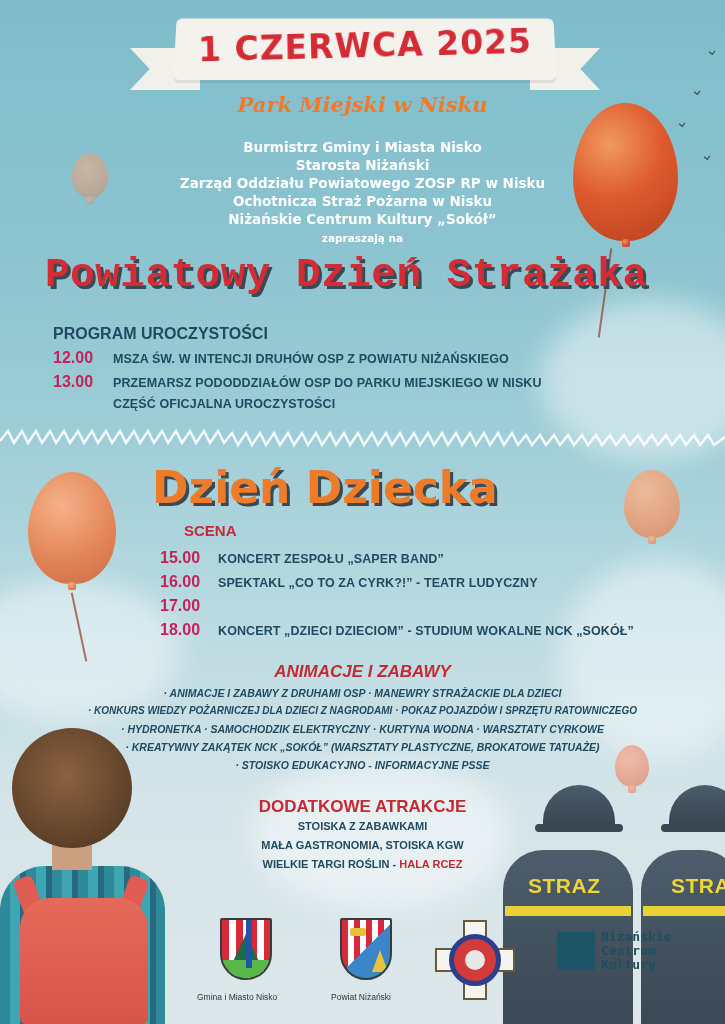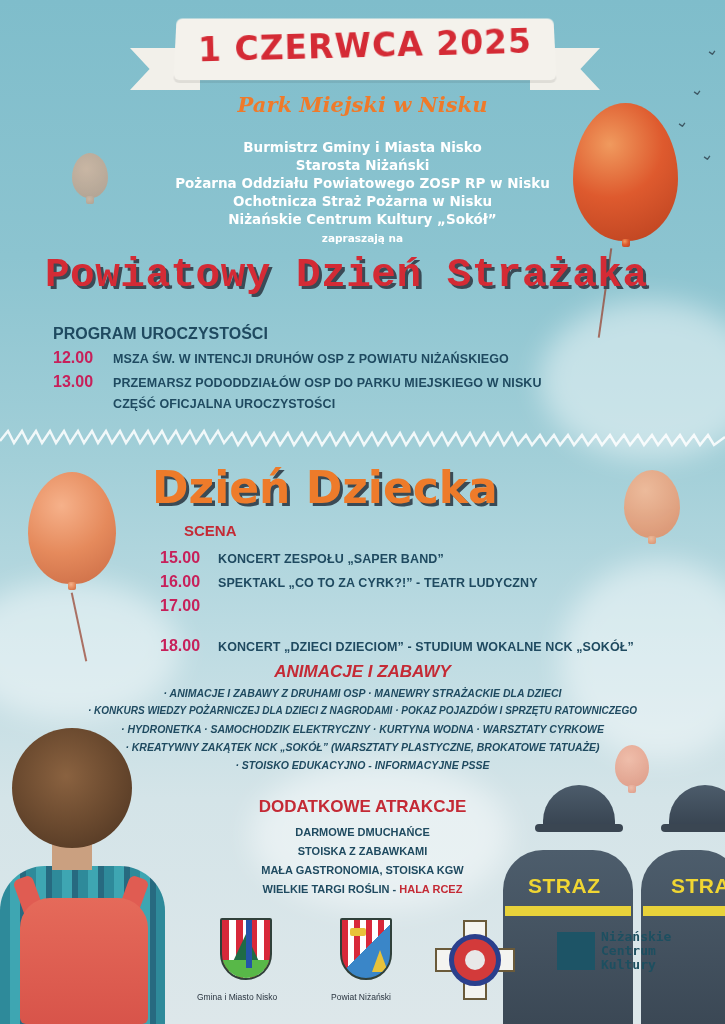--- a/index.html
+++ b/index.html
@@ -97,21 +97,21 @@
   <div class="ribbon-tail l"></div>
   <div class="ribbon-tail r"></div>
   <div class="ribbon-main"></div>
   <div class="ribbon-title">1 CZERWCA 2025</div>
 </div>
 <div class="subtitle">Park Miejski w Nisku</div>
 
 <div class="organizers">
   <div>Burmistrz Gminy i Miasta Nisko</div>
   <div>Starosta Niżański</div>
-  <div>Pożarna Oddziału Powiatowego ZOSP RP w Nisku</div>
+  <div>Zarząd Oddziału Powiatowego ZOSP RP w Nisku</div>
   <div>Ochotnicza Straż Pożarna w Nisku</div>
   <div>Niżańskie Centrum Kultury „Sokół”</div>
   <div class="invite">zapraszają na</div>
 </div>
 
 <div class="h-big title-red">Powiatowy Dzień Strażaka</div>
 <div class="section-head cond" style="left:53px;top:325px;font-weight:bold;font-family:'Liberation Sans',sans-serif;">PROGRAM UROCZYSTOŚCI</div>
 <div class="prog-row" style="left:53px;top:349px;">
   <span class="time">12.00</span>
   <span class="desc">MSZA ŚW. W INTENCJI DRUHÓW OSP Z POWIATU NIŻAŃSKIEGO</span>
@@ -136,21 +136,21 @@
   <span class="desc">KONCERT ZESPOŁU „SAPER BAND”</span>
 </div>
 <div class="prog-row" style="left:160px;top:573px;">
   <span class="time" style="width:58px;">16.00</span>
   <span class="desc">SPEKTAKL „CO TO ZA CYRK?!” - TEATR LUDYCZNY</span>
 </div>
 <div class="prog-row" style="left:160px;top:597px;">
   <span class="time" style="width:58px;">17.00</span>
 </div>
 <div class="prog-row" style="left:160px;top:621px;">
-  <span class="time" style="width:58px;margin-top:16px;">18.00</span>
+  <span class="time" style="width:58px;">18.00</span>
   <span class="desc">KONCERT „DZIECI DZIECIOM” - STUDIUM WOKALNE NCK „SOKÓŁ”</span>
 </div>
 
 <div class="center-block" style="top:662px;font-style:italic;">
   <div class="red-head">ANIMACJE I ZABAWY</div>
   <div class="small-line" style="margin-top:2px;">· ANIMACJE I ZABAWY Z DRUHAMI OSP · MANEWRY STRAŻACKIE DLA DZIECI</div>
   <div class="small-line" style="font-size:10px;">· KONKURS WIEDZY POŻARNICZEJ DLA DZIECI Z NAGRODAMI · POKAZ POJAZDÓW I SPRZĘTU RATOWNICZEGO</div>
   <div class="small-line">· HYDRONETKA · SAMOCHODZIK ELEKTRYCZNY · KURTYNA WODNA · WARSZTATY CYRKOWE</div>
   <div class="small-line">· KREATYWNY ZAKĄTEK NCK „SOKÓŁ” (WARSZTATY PLASTYCZNE, BROKATOWE TATUAŻE)</div>
   <div class="small-line">· STOISKO EDUKACYJNO - INFORMACYJNE PSSE</div>
@@ -173,21 +173,20 @@
   <div class="stripe" style="left:10px;top:126px;width:126px;"></div>
   <div class="helmet" style="left:174px;top:5px;"></div>
   <div class="helmet-brim" style="left:166px;top:44px;width:70px;"></div>
   <div class="jacket" style="left:146px;top:70px;width:100px;height:174px;"></div>
   <div class="straz" style="left:176px;top:94px;">STRAZ</div>
   <div class="stripe" style="left:148px;top:126px;width:82px;"></div>
 </div>
 
 <div class="center-block" style="top:797px;">
   <div class="red-head">DODATKOWE ATRAKCJE</div>
-  <div class="extra-line" style="margin-top:6px;">DARMOWE DMUCHAŃCE</div>
   <div class="extra-line">STOISKA Z ZABAWKAMI</div>
   <div class="extra-line">MAŁA GASTRONOMIA, STOISKA KGW</div>
   <div class="extra-line">
     <span>WIELKIE TARGI ROŚLIN - </span><span class="hala">HALA RCEZ</span>
   </div>
 </div>
 
 <div class="crest" style="left:220px;top:918px;background:repeating-linear-gradient(90deg,#d8283a 0 7px,#ffffff 7px 14px);">
   <div style="position:absolute;left:8px;top:14px;width:0;height:0;border-left:16px solid transparent;border-right:16px solid transparent;border-bottom:34px solid #1f6b46;"></div>
   <div style="position:absolute;left:0;bottom:0;width:100%;height:18px;background:#58b848;"></div>

